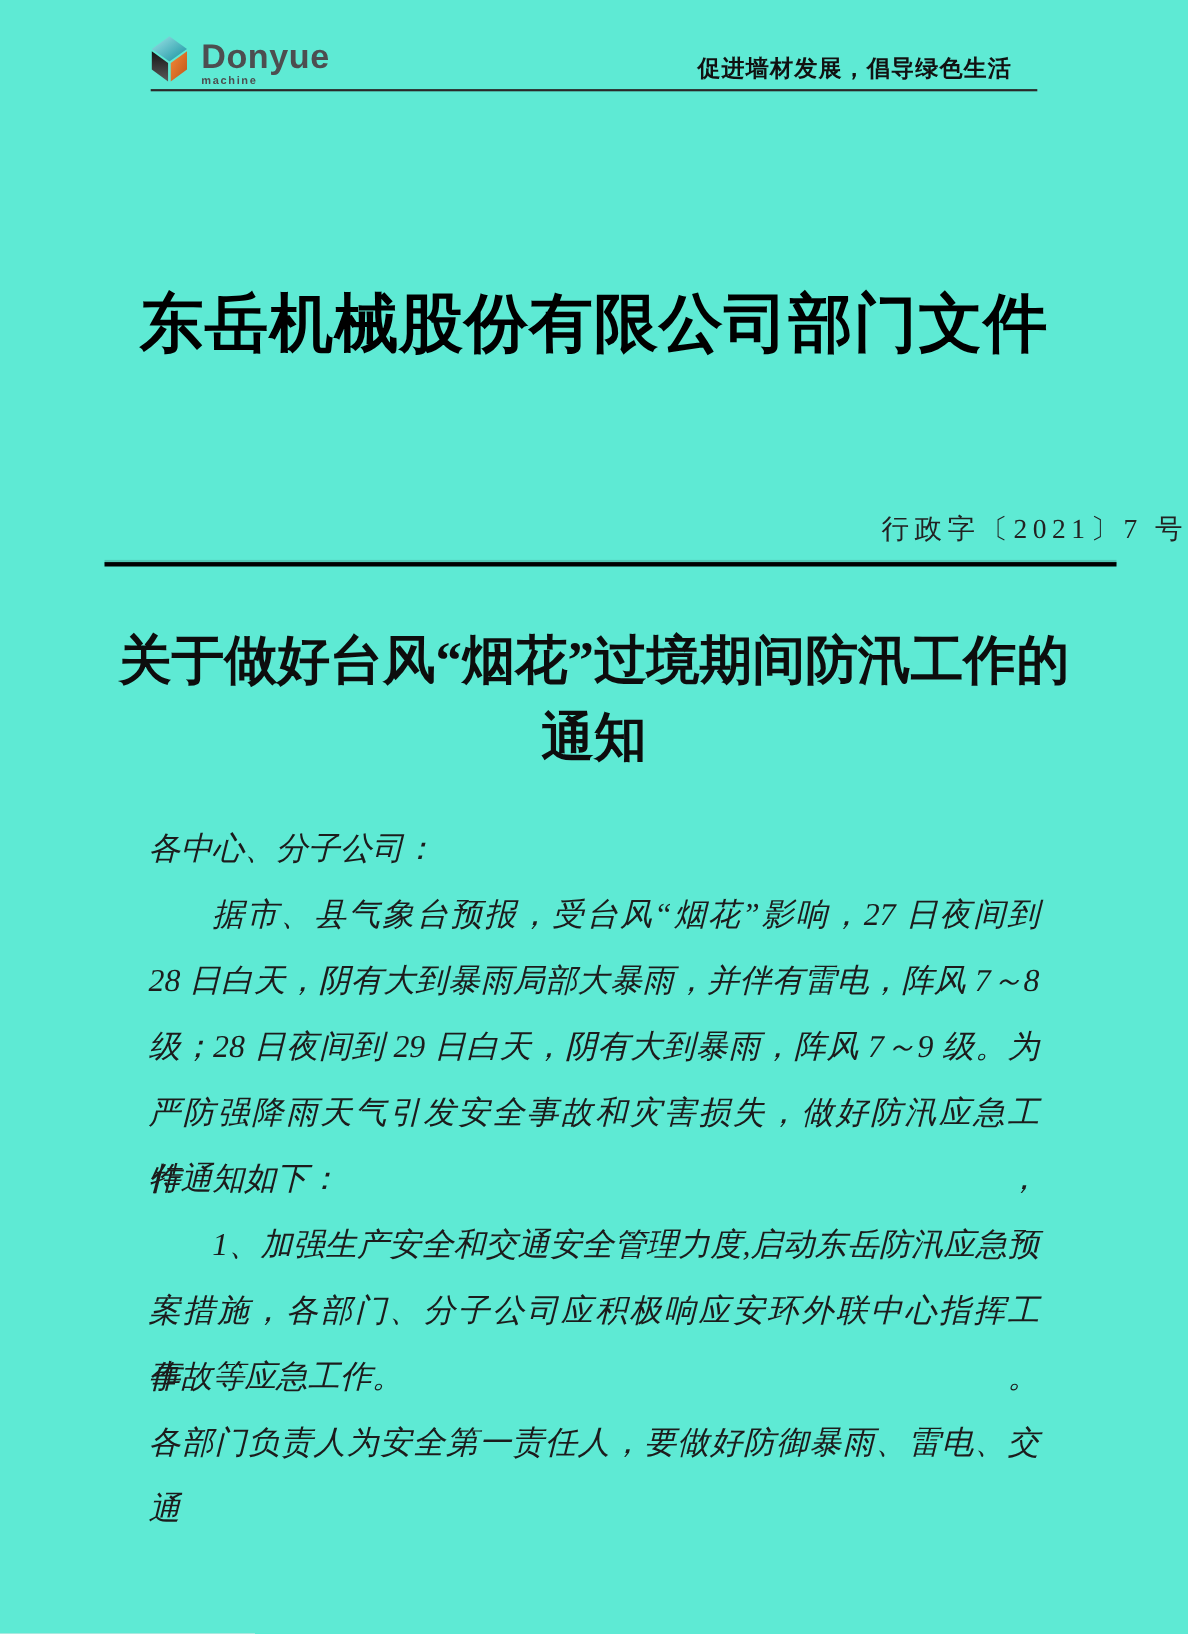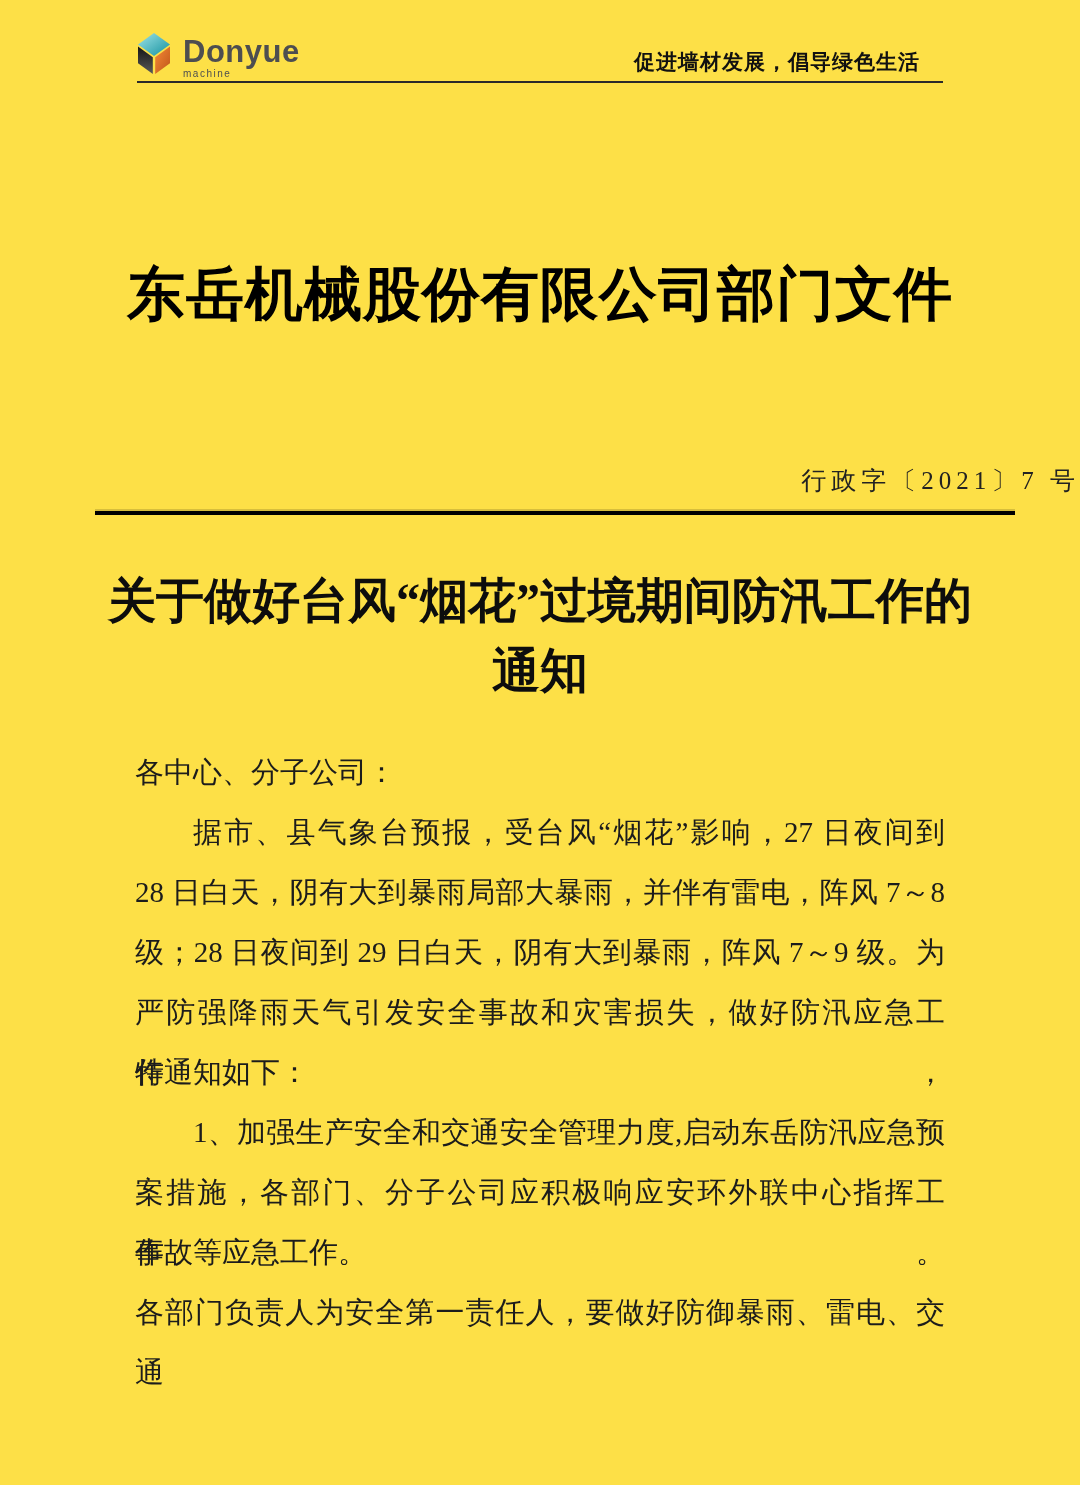--- a/index.html
+++ b/index.html
@@ -2,21 +2,21 @@
 <html><head>
 <meta charset="utf-8">
 <style>
   * { margin: 0; padding: 0; box-sizing: border-box; }
   html, body { background: #e8e8e8; }
   .page {
     position: relative;
     width: 1080px;
     height: 1485px;
     margin: 0 auto;
-    background: #fde047;
+    background: #5eead4;
     font-family: "Liberation Serif", "DejaVu Serif", serif;
     color: #1a1a1a;
     overflow: hidden;
   }
 
   
   .logo-wrap {
     position: absolute;
     left: 137px;
     top: 32px;
@@ -31,21 +31,21 @@
   }
   .brand-name {
     font-size: 31px;
     font-weight: bold;
     color: #4d4e50;
     letter-spacing: 0.5px;
     line-height: 1;
   }
   .brand-sub {
     font-size: 10px;
-    font-weight: normal;
+    font-weight: bold;
     color: #4d4e50;
     letter-spacing: 1.5px;
     line-height: 1;
     margin-top: 2px;
   }
   .slogan {
     position: absolute;
     top: 48px;
     right: 160px;
     font-family: "Liberation Sans", "DejaVu Sans", sans-serif;
@@ -115,20 +115,21 @@
     left: 135px;
     top: 742px;
     width: 810px;
     font-size: 29px;
     color: #1c1c1c;
   }
   .body-line {
     height: 60px;
     line-height: 60px;
     white-space: nowrap;
+    font-style: italic;
   }
   .body-line.justify {
     white-space: normal;
     text-align: justify;
     text-align-last: justify;
   }
   .body-line.indent { text-indent: 58px; }
 </style>
 </head>
 <body>

